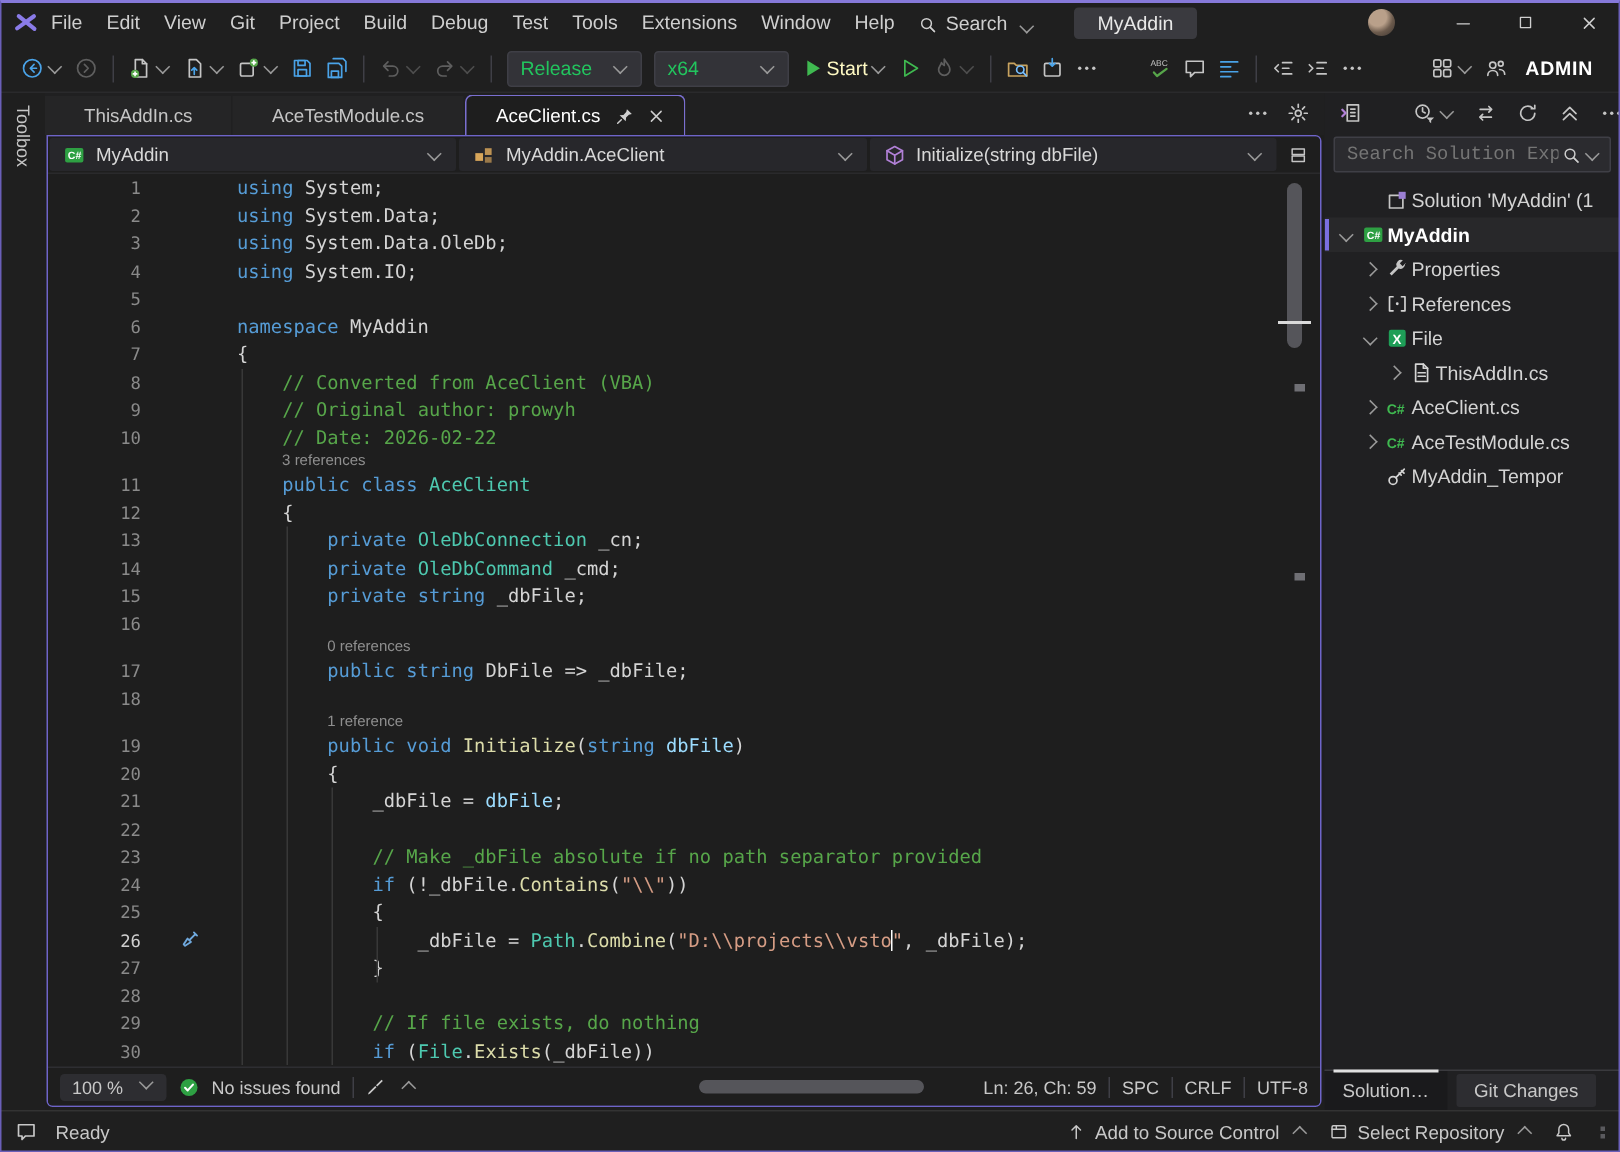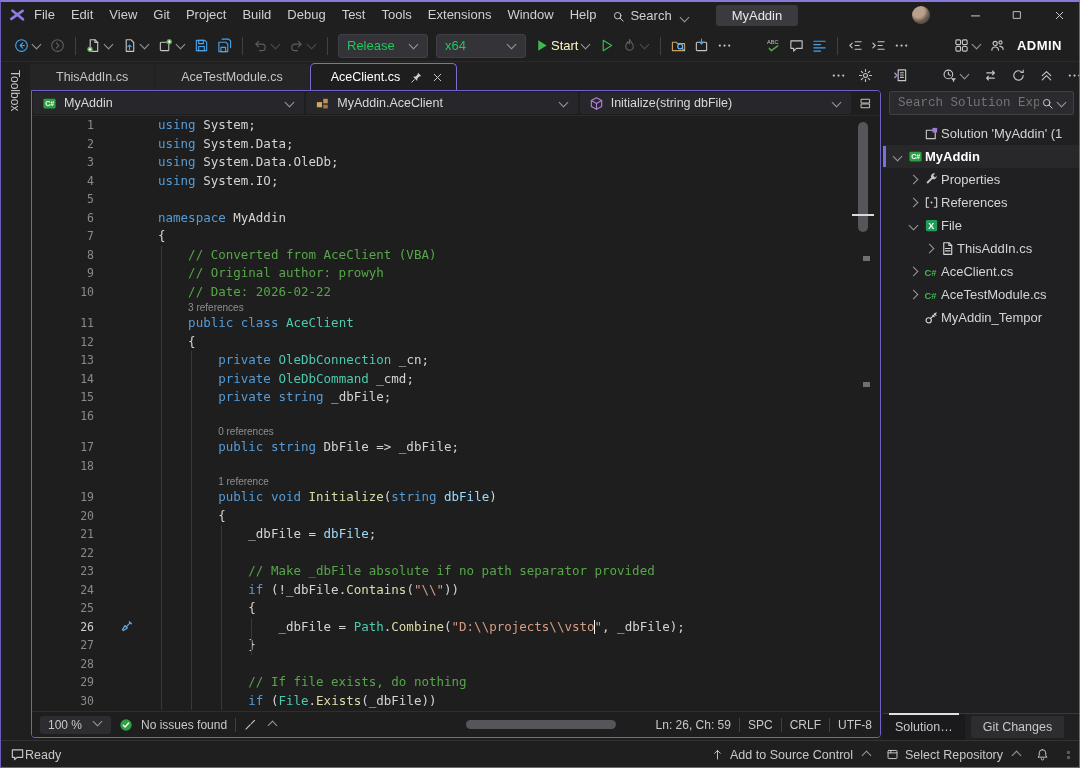--- a/index.html
+++ b/index.html
@@ -846,21 +846,21 @@
       </div>
   </div>
 </div>
 
 <div id="statusbar">
   <span class="ic" id="feedback-ic">
       <svg viewBox="0 0 16 16" width="15" height="15" fill="none" stroke="currentColor" stroke-width="1.2" stroke-linecap="round" stroke-linejoin="round">
         <path d="M2.5 3h11v8h-6L5 13.5V11H2.5z"></path>
       </svg>
     </span>
-  <span style="margin-left:0">Ready</span>
+  <span style="margin-left:12px">Ready</span>
   <div id="sb-right">
     <div class="sb-item">
       <span class="ic" id="up-ic">
           <svg viewBox="0 0 16 16" width="13" height="13" fill="none" stroke="currentColor" stroke-width="1.2" stroke-linecap="round" stroke-linejoin="round">
             <path d="M8 13.5V3M4.5 6.5L8 3l3.5 3.5"></path>
           </svg>
         </span>
       <span>Add to Source Control</span>
       <span class="chv up"></span>
     </div>

